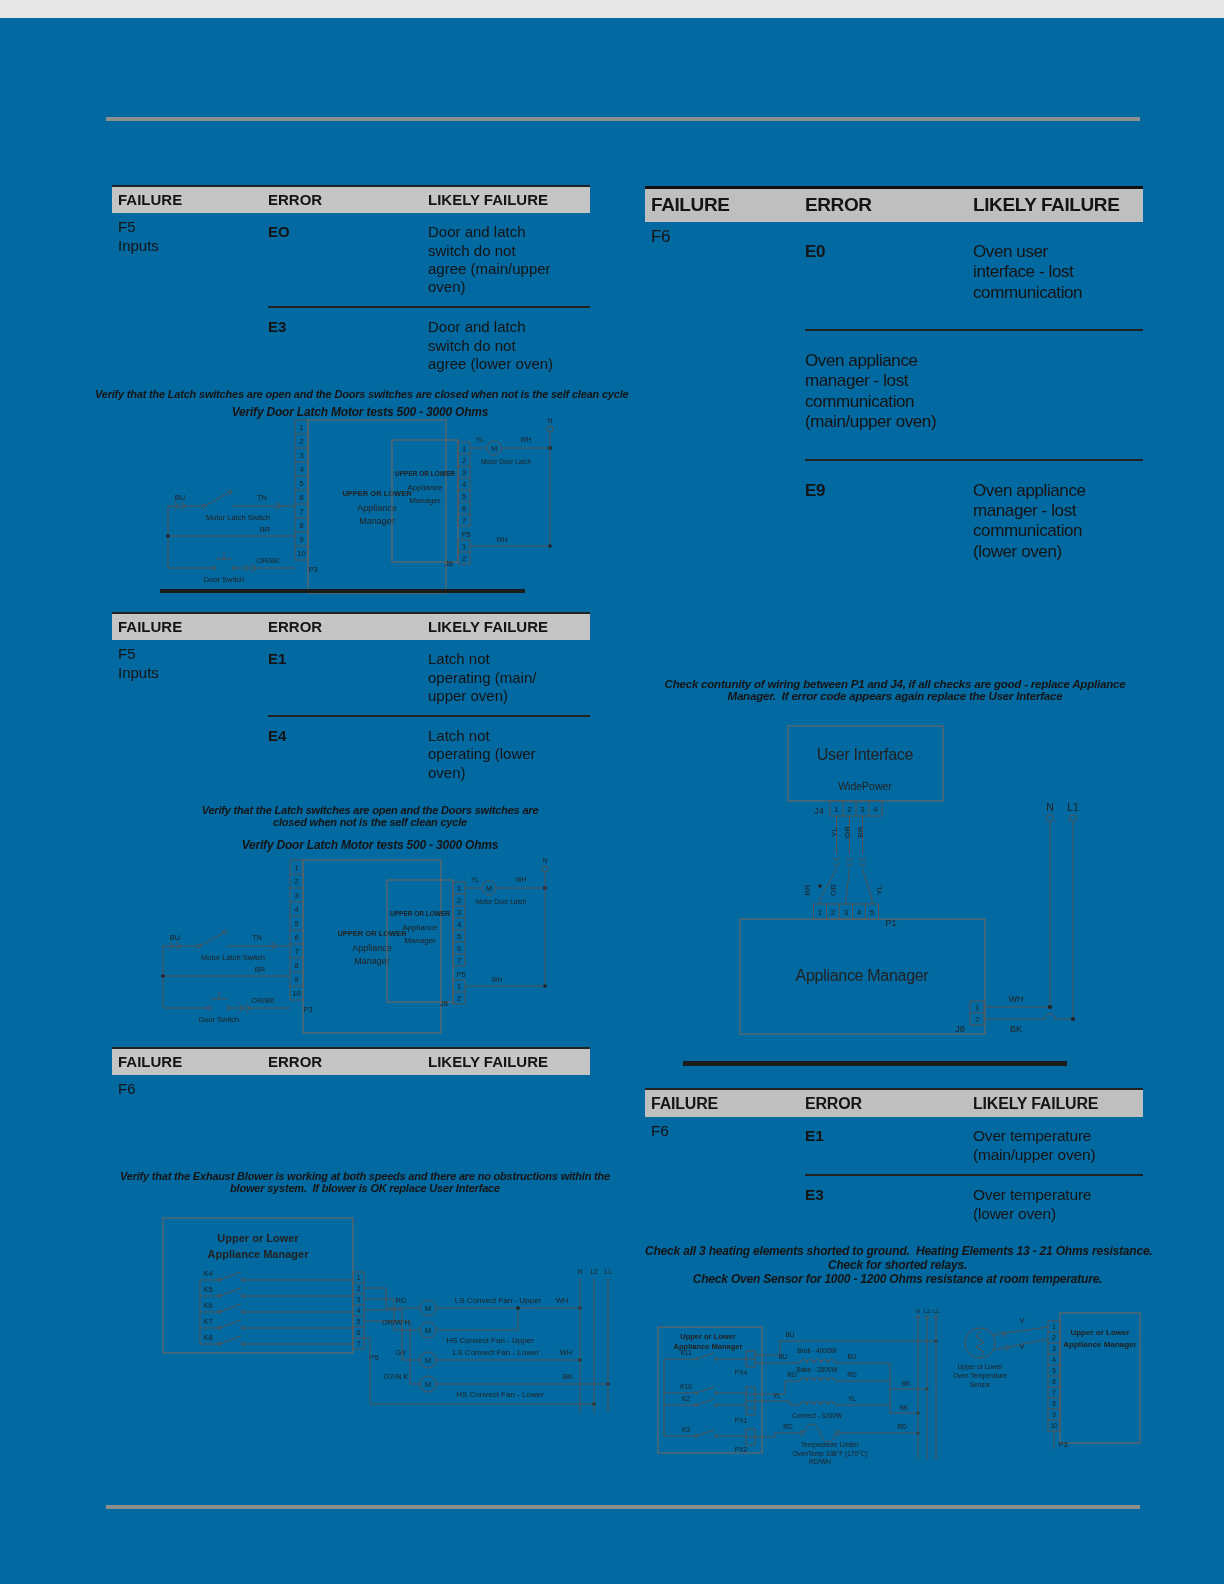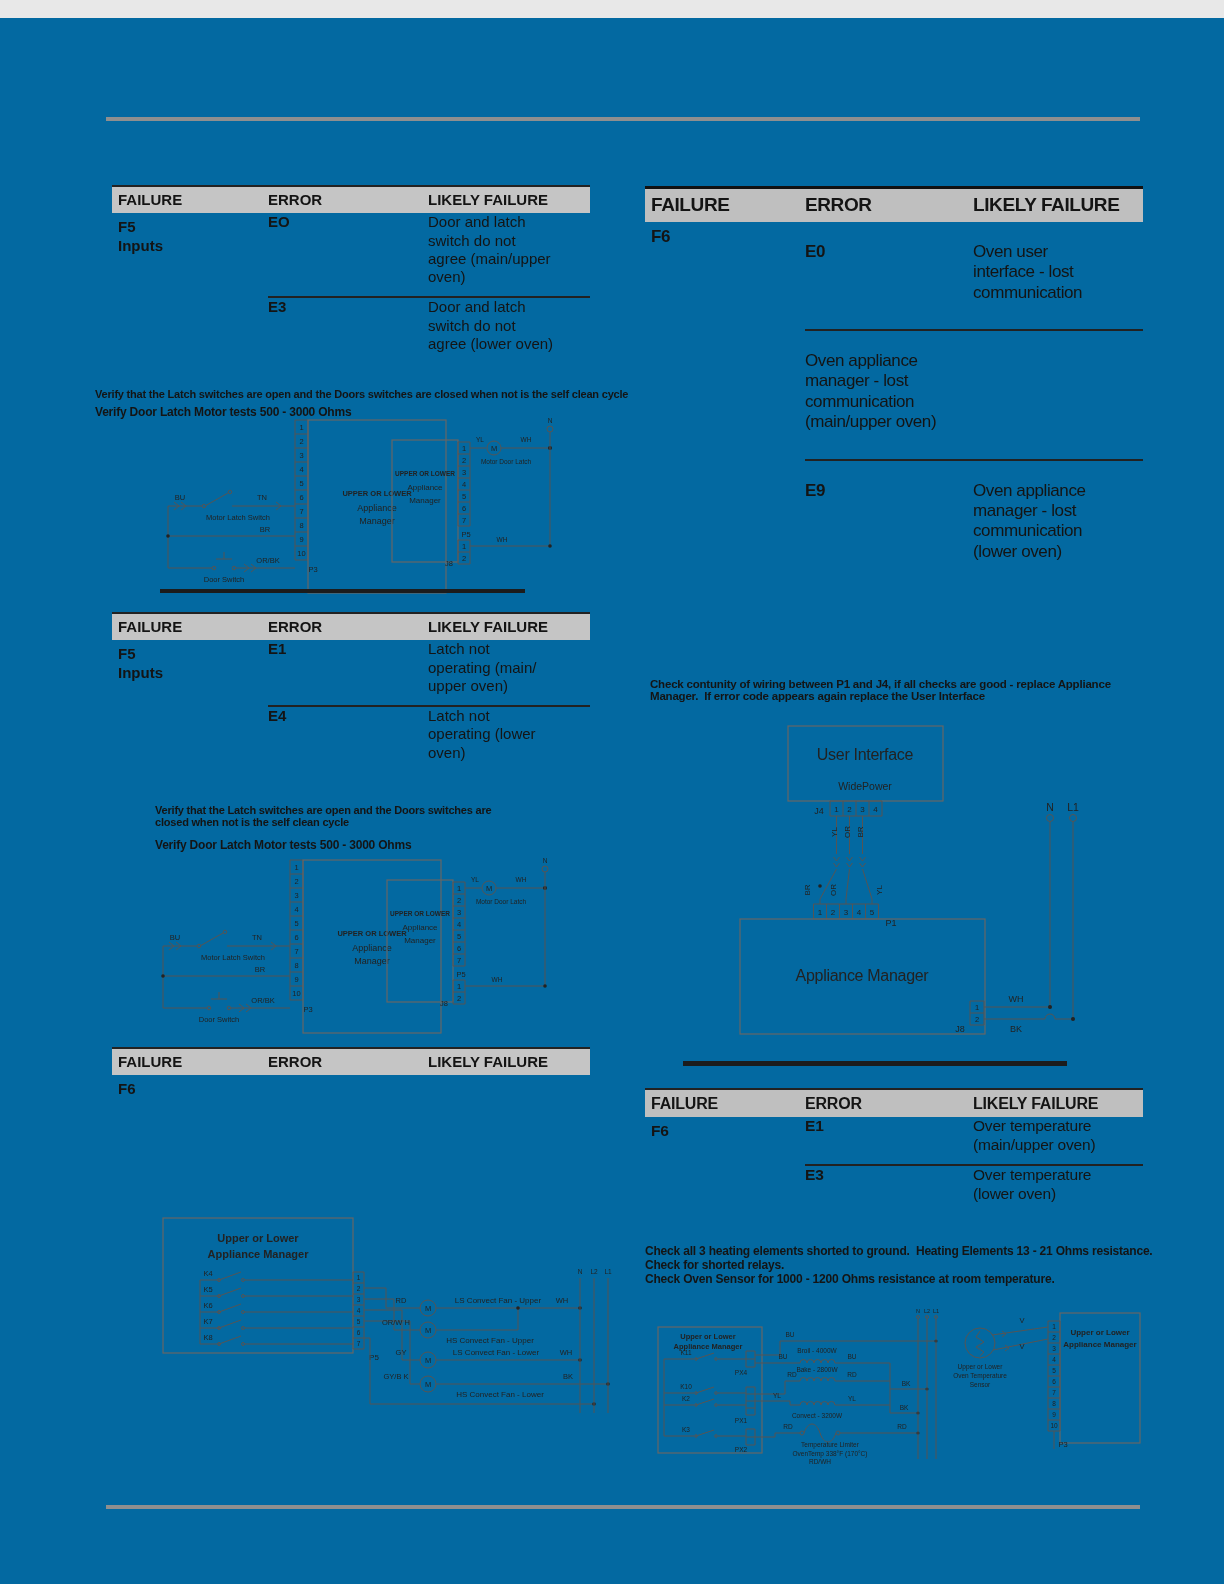--- a/index.html
+++ b/index.html
@@ -6,42 +6,42 @@
   .page{position:relative;width:1224px;height:1584px;background:#0369a1;margin:18px auto;
         font-family:"Liberation Sans",sans-serif;color:#141414;overflow:hidden;}
   .hrule{position:absolute;background:#8f8f8f;height:4px;}
   .divider{position:absolute;background:#1c1c1c;height:4px;}
   .blueline{position:absolute;background:#00009b;height:2px;}
 
   
   .tbl{position:absolute;}
   .tbl .hdr{display:flex;background:#c5c5c5;border-top:2px solid #222;padding:4px 0 4px 6px;font-weight:bold;}
   .tbl .body{display:flex;}
-  .tbl .fail{padding:5px 0 0 6px;font-weight:bold;white-space:pre-line;}
+  .tbl .fail{padding:5px 0 0 6px;font-weight:normal;white-space:pre-line;}
   .tbl .rows{flex:1;}
-  .tbl .row{display:flex;padding:0 0 10px 0;}
+  .tbl .row{display:flex;padding:10px 0 10px 0;}
   .tbl .row + .row{border-top:2px solid #222;}
   .tbl .code{font-weight:bold;}
   .tbl .lik{flex:1;white-space:pre-line;}
 
   .tblL{width:478px;font-size:15px;line-height:1.22;}
   .tblL .h1,.tblL .fail{width:150px;}
   .tblL .h2,.tblL .code{width:160px;}
 
   .tblR{width:498px;}
   .tblR .h1,.tblR .fail{width:154px;}
   .tblR .h2,.tblR .code{width:168px;}
   .tbl-r1{font-size:17px;line-height:1.2;letter-spacing:-0.4px;}
   .tbl-r1 .hdr{font-size:19px;background:#bfbfbf;border-top:3px solid #111;padding:5px 0 5px 6px;}
   .tbl-r1 .row{padding:20px 0 26px 0;}
   .tbl-r2{font-size:15.5px;line-height:1.2;letter-spacing:-0.2px;}
   .tbl-r2 .hdr{font-size:16px;background:#bfbfbf;}
 
   
-  .cap{position:absolute;font-weight:bold;white-space:pre;letter-spacing:-0.2px;}
+  .cap{position:absolute;text-align:center;font-weight:bold;white-space:pre;letter-spacing:-0.2px;font-style:italic;}
   .cap-sm{font-size:11px;}
   .cap-md{font-size:12px;}
 
   
   svg.diag{position:absolute;overflow:visible;}
   svg.diag text{font-family:"Liberation Sans",sans-serif;fill:#222;text-anchor:middle;}
   svg.diag .ln{stroke:#555;fill:none;stroke-width:1;}
   svg.diag .bx{stroke:#666;fill:none;stroke-width:1.2;}
   svg.diag .dk{fill:#222;stroke:none;}
   .t5{font-size:5.5px;} .t6{font-size:6.5px;} .t7{font-size:7.5px;} .t8{font-size:8px;}
@@ -264,20 +264,22 @@
     <div class="hdr">
       <span class="h1">FAILURE</span>
       <span class="h2">ERROR</span>
       <span class="h3">LIKELY FAILURE</span>
     </div>
     <div class="body">
       <div class="fail">F6</div>
     </div>
   </div>
 
+  <div class="cap cap-sm" style="left:100px;top:1152px;width:530px;">Verify that the Exhaust Blower is working at both speeds and there are no obstructions within the
+blower system.  If blower is OK replace User Interface</div>
 
   <svg class="diag" style="left:148px;top:1190px;" width="470" height="210" viewBox="0 0 470 210">
     <g>
       <rect class="bx" x="15" y="10" width="190" height="135"></rect>
       <text class="t11" x="110" y="34">Upper or Lower</text>
       <text class="t11" x="110" y="50">Appliance Manager</text>
       <path class="ln" d="M52 72v64 M52 72h19 M52 88h19 M52 104h19 M52 120h19 M52 136h19"></path>
       <g>
         <circle class="ln" cx="71" cy="72" r="1.5"></circle>
           <path class="ln" d="M71 72 93 64"></path>

